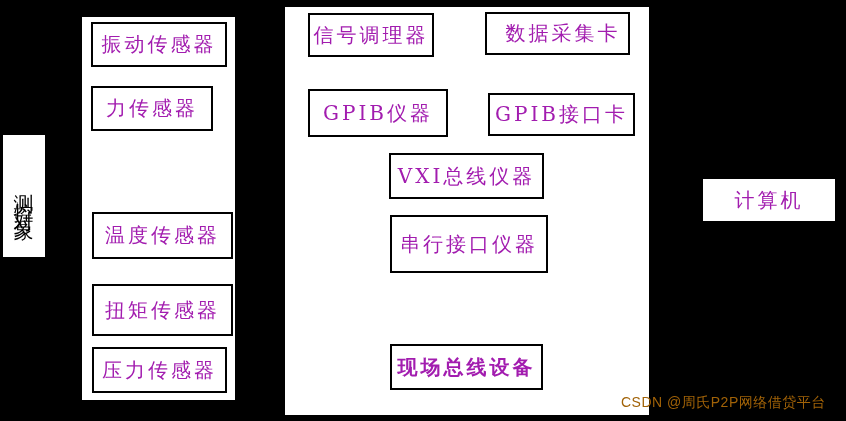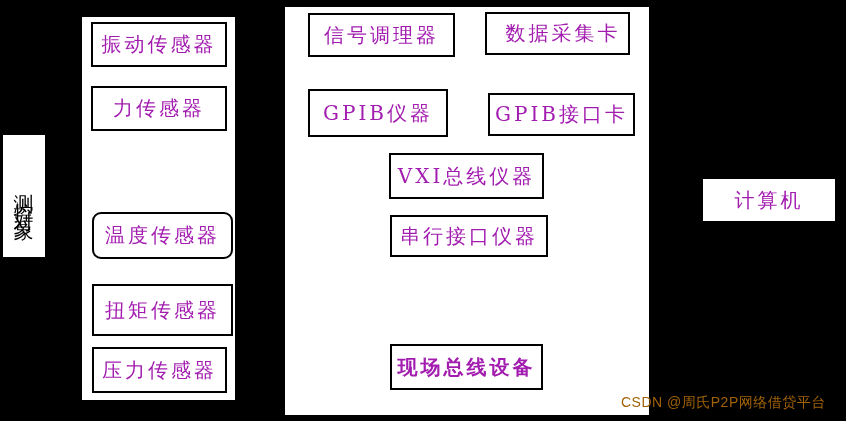--- a/index.html
+++ b/index.html
@@ -65,32 +65,32 @@
 
 <div class="stage">
 
   <div class="vbox" style="left:3px; top:135px; width:42px; height:122px;">
     <span class="vtext">测控对象</span>
   </div>
 
   <div class="frame" style="left:80px; top:15px; width:157px; height:387px; z-index:1;"></div>
 
   <div class="box" style="left:91px; top:22px;  width:136px; height:45px;">振动传感器</div>
-  <div class="box" style="left:91px; top:86px;  width:136px; height:45px;">力传感器</div>
-  <div class="box" style="left:92px; top:212px; width:141px; height:47px;border-radius:9px;">温度传感器</div>
+  <div class="box" style="left:91px; top:86px;  width:122px; height:45px;">力传感器</div>
+  <div class="box" style="left:92px; top:212px; width:141px; height:47px;">温度传感器</div>
   <div class="box" style="left:92px; top:284px; width:141px; height:52px;font-family:Liberation Serif, serif;">扭矩传感器</div>
   <div class="box" style="left:92px; top:347px; width:135px; height:46px;">压力传感器</div>
 
   <div class="frame" style="left:283px; top:5px; width:368px; height:412px; z-index:1;"></div>
 
-  <div class="box" style="left:308px; top:13px;  width:147px; height:44px;">信号调理器</div>
+  <div class="box" style="left:308px; top:13px;  width:126px; height:44px;">信号调理器</div>
   <div class="box" style="left:485px; top:12px;  width:145px; height:43px;padding-left:11px;">数据采集卡</div>
   <div class="box" style="left:308px; top:89px;  width:140px; height:48px;text-align:center;">GPIB仪器</div>
   <div class="box" style="left:488px; top:93px;  width:147px; height:43px;">GPIB接口卡</div>
   <div class="box" style="left:389px; top:153px; width:155px; height:46px;">VXI总线仪器</div>
-  <div class="box" style="left:390px; top:215px; width:158px; height:42px;">串行接口仪器</div>
+  <div class="box" style="left:390px; top:215px; width:158px; height:58px;">串行接口仪器</div>
   <div class="box" style="left:390px; top:344px; width:153px; height:46px;font-weight:bold;">现场总线设备</div>
 
   <div class="box" style="left:701px; top:177px; width:136px; height:46px;">计算机</div>
 
   <div class="watermark">CSDN @周氏P2P网络借贷平台</div>
 
 </div>
 
 </body></html>

